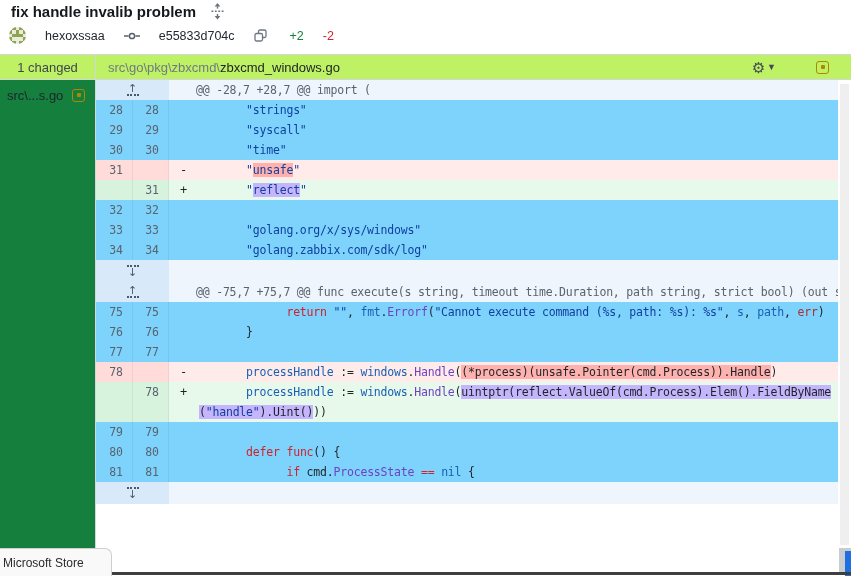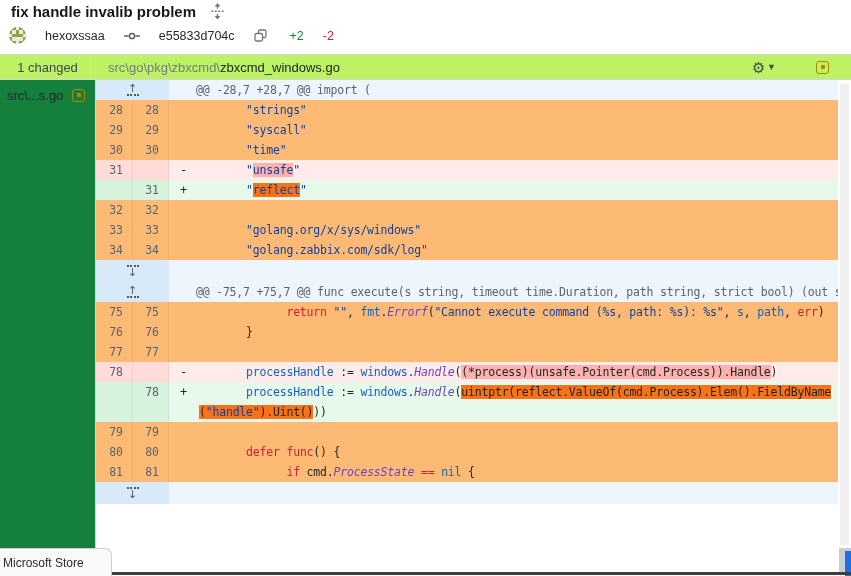--- a/index.html
+++ b/index.html
@@ -46,30 +46,30 @@
   .drow.line{min-height:20px;}
   .num{width:37px;flex-shrink:0;box-sizing:border-box;text-align:right;padding-right:9px;
     font:11.5px/20px "DejaVu Sans Mono",monospace;color:#59636e;
     border-right:1px solid rgba(0,0,0,0.055);}
   .num.new{width:36px;}
   .marker{width:30px;flex-shrink:0;box-sizing:border-box;padding-left:11px;
     font:12px/20px "DejaVu Sans Mono",monospace;color:#1f2328;}
   .code{flex:1;min-width:0;padding-right:4px;
     font:11.5px/20px "DejaVu Sans Mono",monospace;letter-spacing:-0.2px;
     white-space:pre-wrap;word-break:break-all;color:#1f2328;}
-  .ctx{background:#fdba74;}
+  .ctx{background:#7dd3fc;}
   .del{background:#ffecea;}
   .del .num{background:#ffdcda;}
   .add{background:#e6f9eb;}
   .add .num{background:#d7f2dd;}
   .del .hl{background:#ffb1ae;}
-  .add .hl{background:#f97316;}
+  .add .hl{background:#c4b5fd;}
   
   .sg.p{color:#1f2328;} .sg.k{color:#cf222e;} .sg.s{color:#1240a0;}
-  .sg.v{color:#1a5fb4;} .sg.m{color:#6f42c1;font-style:italic;} .sg.e{color:#a83232;}
+  .sg.v{color:#1a5fb4;} .sg.m{color:#6f42c1;} .sg.e{color:#a83232;}
   
   .drow.hunk{height:20px;} .drow.expand{height:22px;}
   .hgut{width:73px;flex-shrink:0;background:#d8e9fa;display:flex;align-items:center;justify-content:center;}
   .hcode{flex:1;background:#eef5fd;color:#59636e;font:11.5px/20px "DejaVu Sans Mono",monospace;
     letter-spacing:-0.2px;padding-left:27px;white-space:pre;overflow:hidden;}
   .exp{display:flex;flex-direction:column;align-items:center;gap:1px;color:#4d5a66;cursor:pointer;}
   .exp .arr{font-size:11px;line-height:9px;font-family:"DejaVu Sans",sans-serif;}
   .exp .dots{width:12px;height:0;border-top:2px dotted #4d5a66;}
   
   #scrollbar{position:absolute;left:840px;top:84px;width:9px;height:461px;background:#efefef;}

